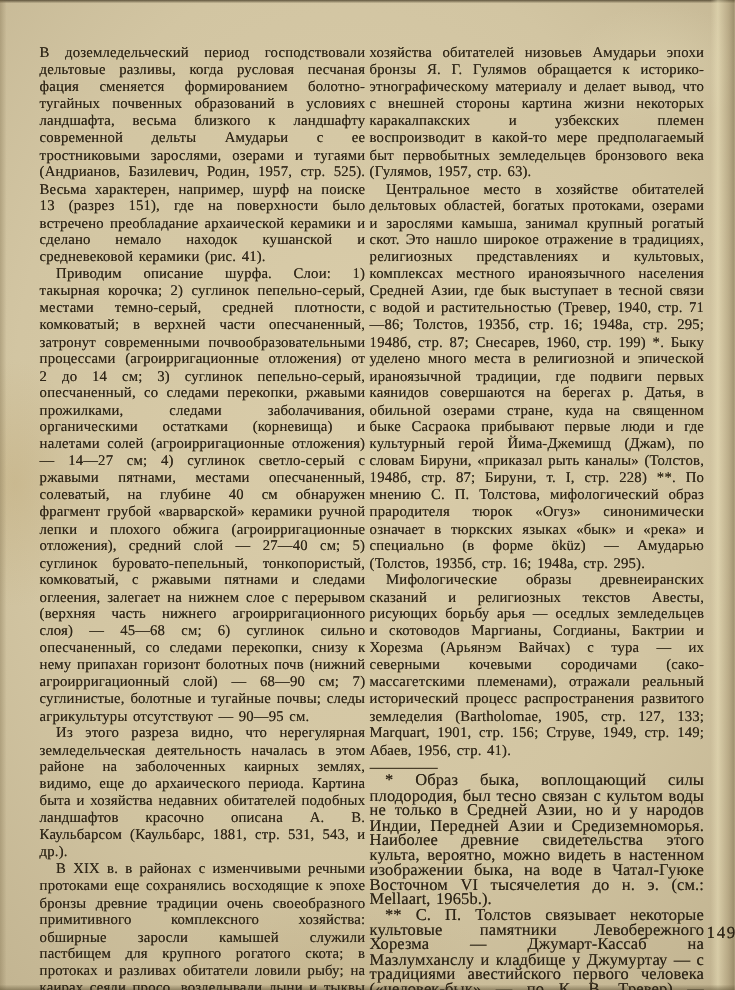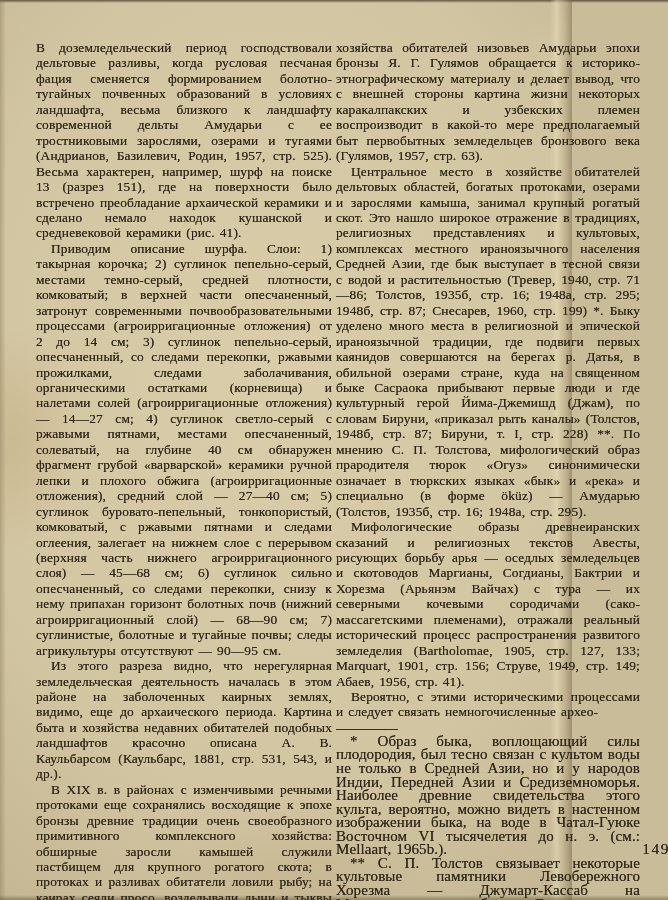--- a/index.html
+++ b/index.html
@@ -8,21 +8,21 @@
     width: 668px;
     height: 900px;
     overflow: hidden;
   }
   body {
     font-family: "Liberation Serif", "DejaVu Serif", serif;
     background: #c9bc99;
   }
   .scan-page {
     position: relative;
-    width: 572px;
+    width: 668px;
     height: 900px;
     color: #2e2517;
     background:
       
       radial-gradient(ellipse 90px 160px at 14px 440px, rgba(186,162,110,0.35), rgba(186,162,110,0) 70%),
       radial-gradient(ellipse 120px 80px at 600px 60px, rgba(222,212,176,0.5), rgba(222,212,176,0) 70%),
       radial-gradient(ellipse 200px 120px at 300px 880px, rgba(180,160,115,0.25), rgba(180,160,115,0) 70%),
       
       radial-gradient(ellipse 560px 760px at 48% 42%, #dacdaa 0%, #d2c5a2 55%, #c3b592 88%, #b4a684 100%);
   }
@@ -102,21 +102,20 @@
     <p class="no-indent">В доземледельческий период господствовали дельтовые разливы, когда русловая песчаная фация сменяется формированием болотно-тугайных почвенных образований в условиях ландшафта, весьма близкого к ландшафту современной дельты Амударьи с ее тростниковыми зарослями, озерами и тугаями (Андрианов, Базилевич, Родин, 1957, стр. 525). Весьма характерен, например, шурф на поиске 13 (разрез 151), где на поверхности было встречено преобладание архаической керамики и сделано немало находок кушанской и средневековой керамики (рис. 41).</p>
     <p>Приводим описание шурфа. Слои: 1) такырная корочка; 2) суглинок пепельно-серый, местами темно-серый, средней плотности, комковатый; в верхней части опесчаненный, затронут современными почвообразовательными процессами (агроирригационные отложения) от 2 до 14 см; 3) суглинок пепельно-серый, опесчаненный, со следами перекопки, ржавыми прожилками, следами заболачивания, органическими остатками (корневища) и налетами солей (агроирригационные отложения) — 14—27 см; 4) суглинок светло-серый с ржавыми пятнами, местами опесчаненный, солеватый, на глубине 40 см обнаружен фрагмент грубой «варварской» керамики ручной лепки и плохого обжига (агроирригационные отложения), средний слой — 27—40 см; 5) суглинок буровато-пепельный, тонкопористый, комковатый, с ржавыми пятнами и следами оглеения, залегает на нижнем слое с перерывом (верхняя часть нижнего агроирригационного слоя) — 45—68 см; 6) суглинок сильно опесчаненный, со следами перекопки, снизу к нему припахан горизонт болотных почв (нижний агроирригационный слой) — 68—90 см; 7) суглинистые, болотные и тугайные почвы; следы агрикультуры отсутствуют — 90—95 см.</p>
     <p>Из этого разреза видно, что нерегулярная земледельческая деятельность началась в этом районе на заболоченных каирных землях, видимо, еще до архаического периода. Картина быта и хозяйства недавних обитателей подобных ландшафтов красочно описана А. В. Каульбарсом (Каульбарс, 1881, стр. 531, 543, и др.).</p>
     <p>В XIX в. в районах с изменчивыми речными протоками еще сохранялись восходящие к эпохе бронзы древние традиции очень своеобразного примитивного комплексного хозяйства: обширные заросли камышей служили пастбищем для крупного  рогатого скота; в протоках и разливах обитатели ловили рыбу; на каирах сеяли просо, возделывали дыни и тыквы (Андрианов, 1958а, стр. 113; см. также: Гулямов, 1957, стр. 63). Для реконструкции</p>
   </div>
 
   <div class="column column-right">
     <p class="no-indent">хозяйства обитателей низовьев Амударьи эпохи бронзы Я. Г. Гулямов обращается к историко-этнографическому материалу и делает вывод, что с внешней стороны картина жизни некоторых каракалпакских и узбекских племен воспроизводит в какой-то мере предполагаемый быт первобытных земледельцев бронзового века (Гулямов, 1957, стр. 63).</p>
     <p>Центральное место в хозяйстве обитателей дельтовых областей, богатых протоками, озерами и зарослями камыша, занимал крупный рогатый скот. Это нашло широкое отражение в традициях, религиозных представлениях и культовых, комплексах местного ираноязычного населения Средней Азии, где бык выступает в тесной связи с водой и растительностью (Тревер, 1940, стр. 71—86; Толстов, 1935б, стр. 16; 1948а, стр. 295; 1948б, стр. 87; Снесарев, 1960, стр. 199) *. Быку уделено много места в религиозной и эпической ираноязычной традиции, где подвиги первых каянидов совершаются на берегах р. Датья, в обильной озерами стране, куда на священном быке Сасраока прибывают первые люди и где культурный герой Йима-Джемишд (Джам), по словам Бируни, «приказал рыть каналы» (Толстов, 1948б, стр. 87; Бируни, т. I, стр. 228) **. По мнению С. П. Толстова, мифологический образ прародителя тюрок «Огуз» синонимически означает в тюркских языках «бык» и «река» и специально (в форме öküz) — Амударью (Толстов, 1935б, стр. 16; 1948а, стр. 295).</p>
     <p>Мифологические образы древнеиранских сказаний и религиозных текстов Авесты, рисующих борьбу арья — оседлых земледельцев и скотоводов Маргианы, Согдианы, Бактрии и Хорезма (Арьянэм Вайчах) с тура — их северными кочевыми сородичами (сако-массагетскими племенами), отражали реальный исторический процесс распространения развитого земледелия (Bartholomae, 1905, стр. 127, 133; Marquart, 1901, стр. 156; Струве, 1949, стр. 149; Абаев, 1956, стр. 41).</p>
-    <p>Вероятно, с этими историческими процессами и следует связать немногочисленные архео-</p>
 
     <div class="footnote-block">
       <hr class="footnote-rule">
       <p>* Образ быка, воплощающий силы плодородия, был тесно связан с культом воды не только в Средней Азии, но и у народов Индии, Передней Азии и Средиземноморья. Наиболее древние свидетельства этого культа, вероятно, можно видеть в настенном изображении быка, на воде в Чатал-Гуюке Восточном VI тысячелетия до н. э. (см.: Mellaart, 1965b.).</p>
       <p>** С. П. Толстов связывает некоторые культовые памятники Левобережного Хорезма — Джумарт-Кассаб на Мазлумханслу и кладбище у Джумуртау — с традициями авестийского первого человека («человек-бык» — по К. В. Тревер) — Гайомарта или Гаюмарса, жившего в Арьянэм Вайчах на берегу р. Датьи (Толстов, 1948б, стр. 87).</p>
     </div>
   </div>
 
   <div class="page-number">149</div>
 

